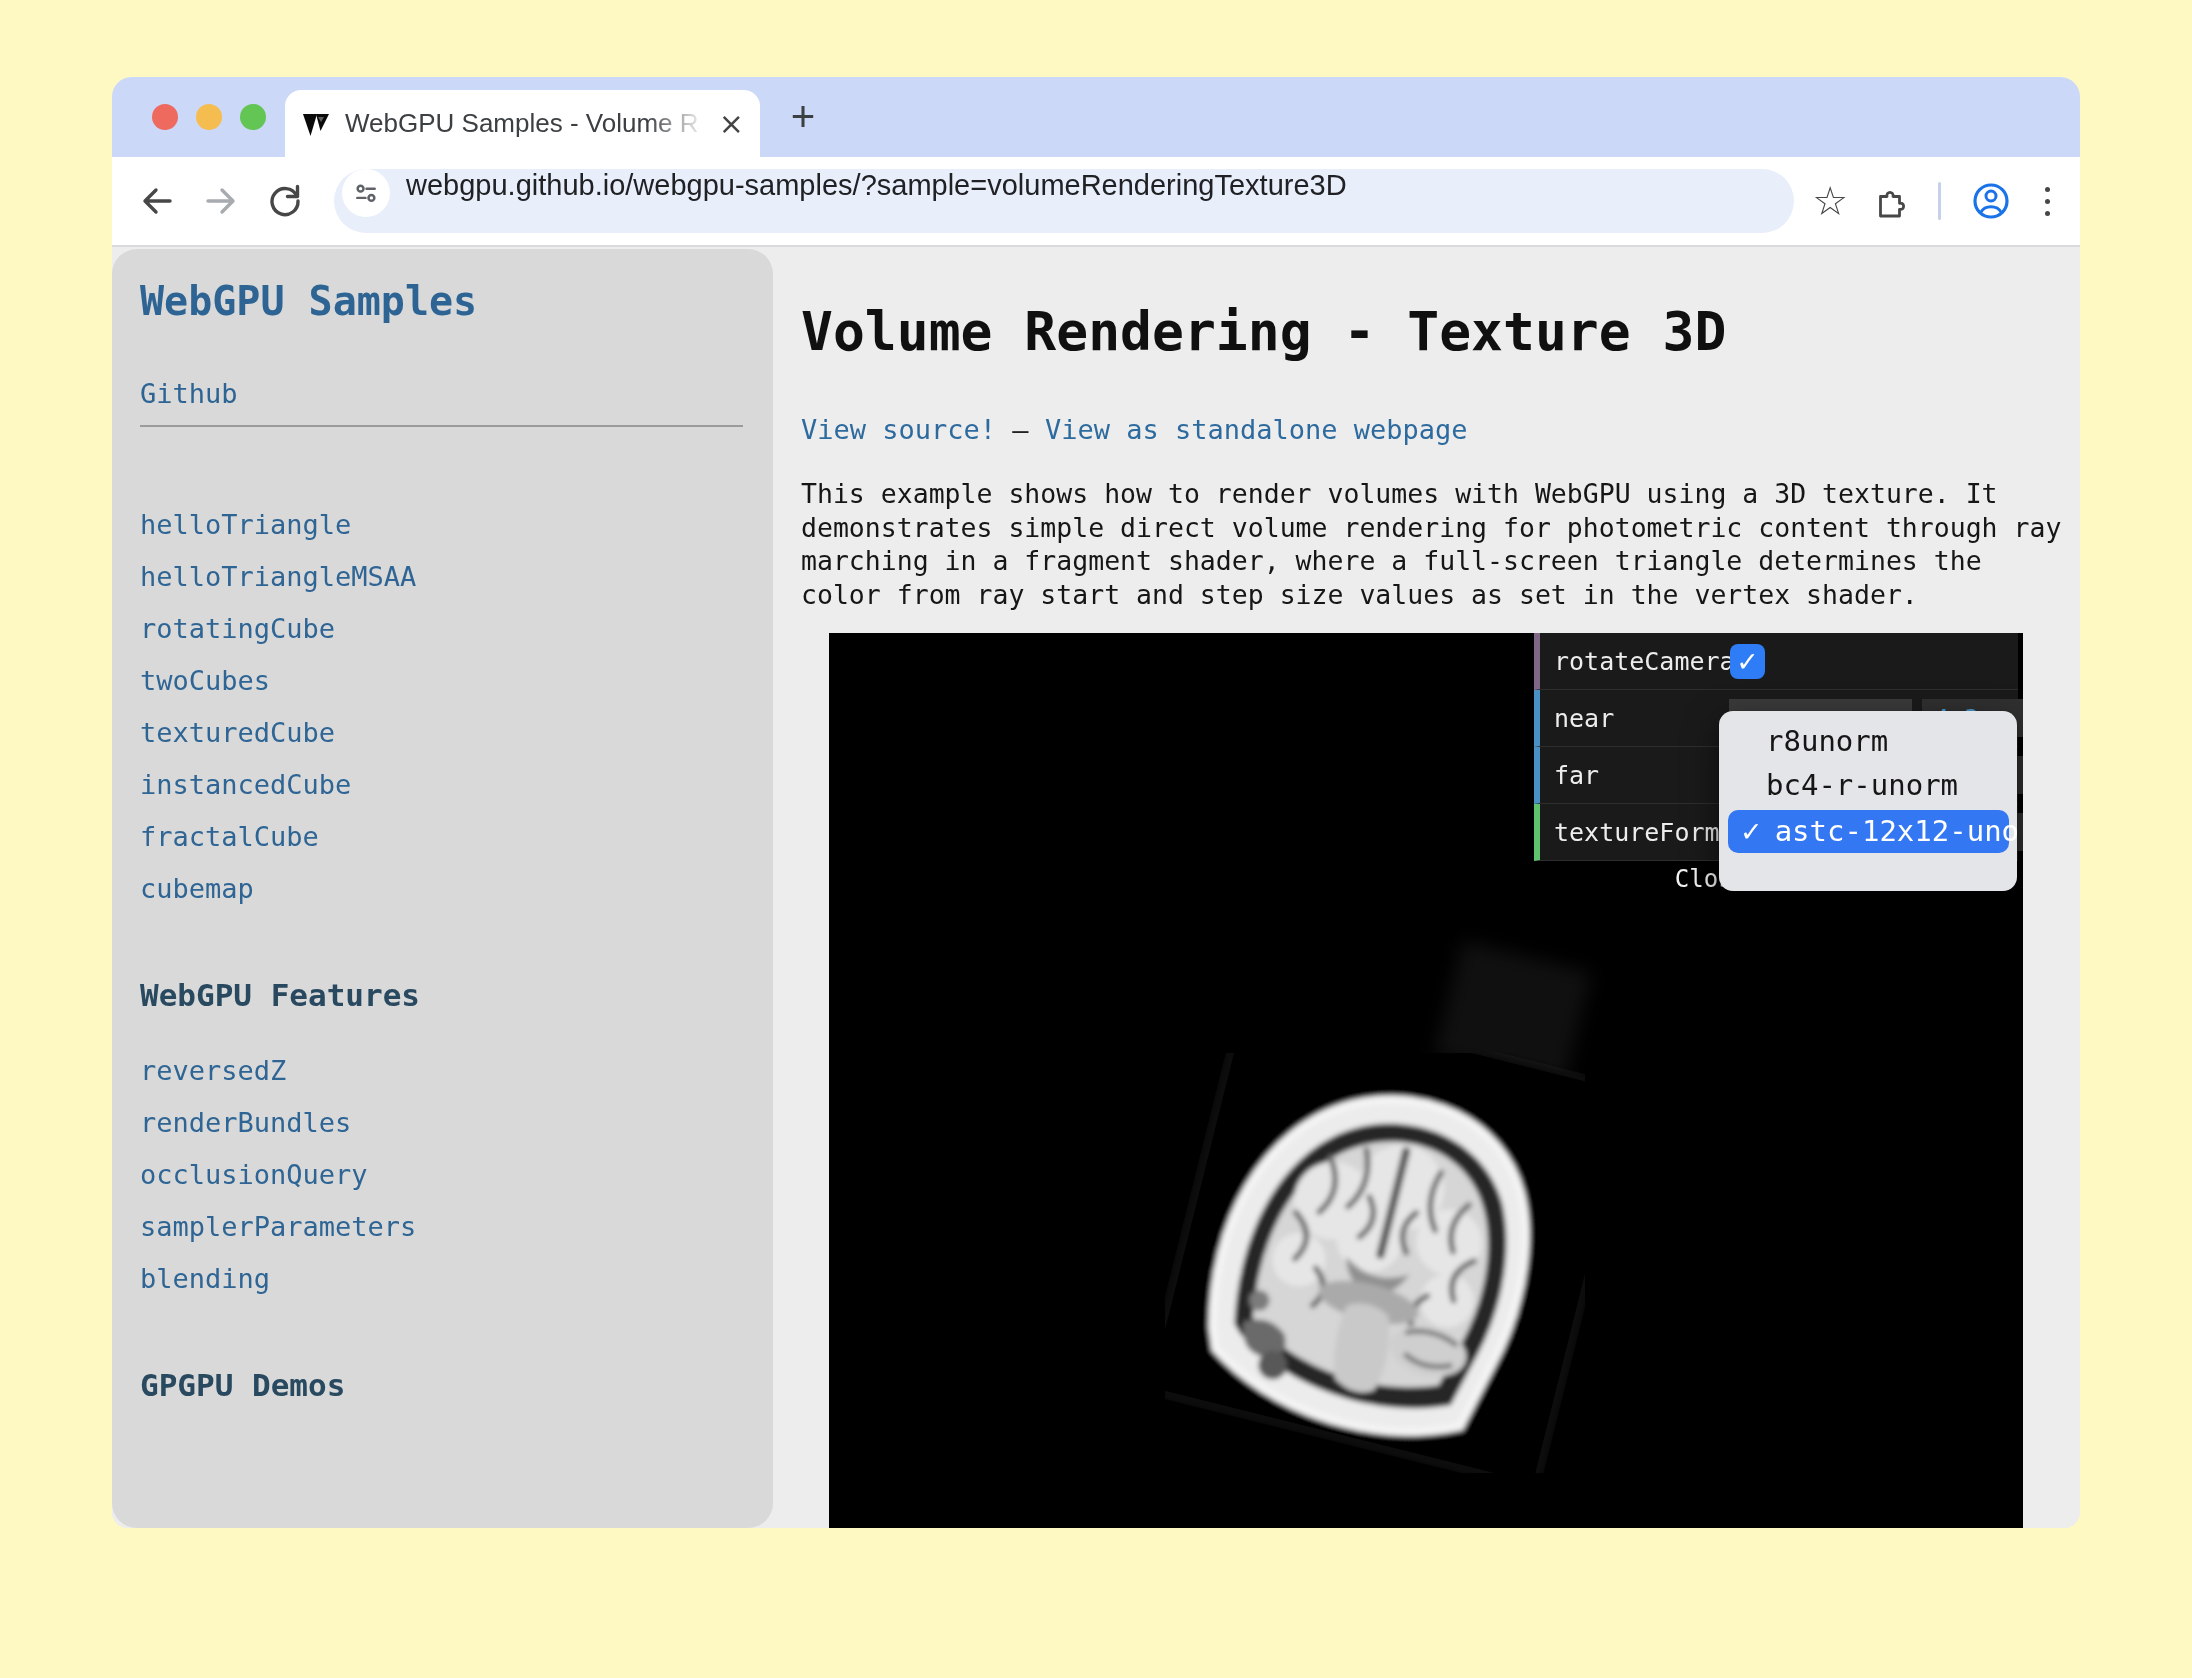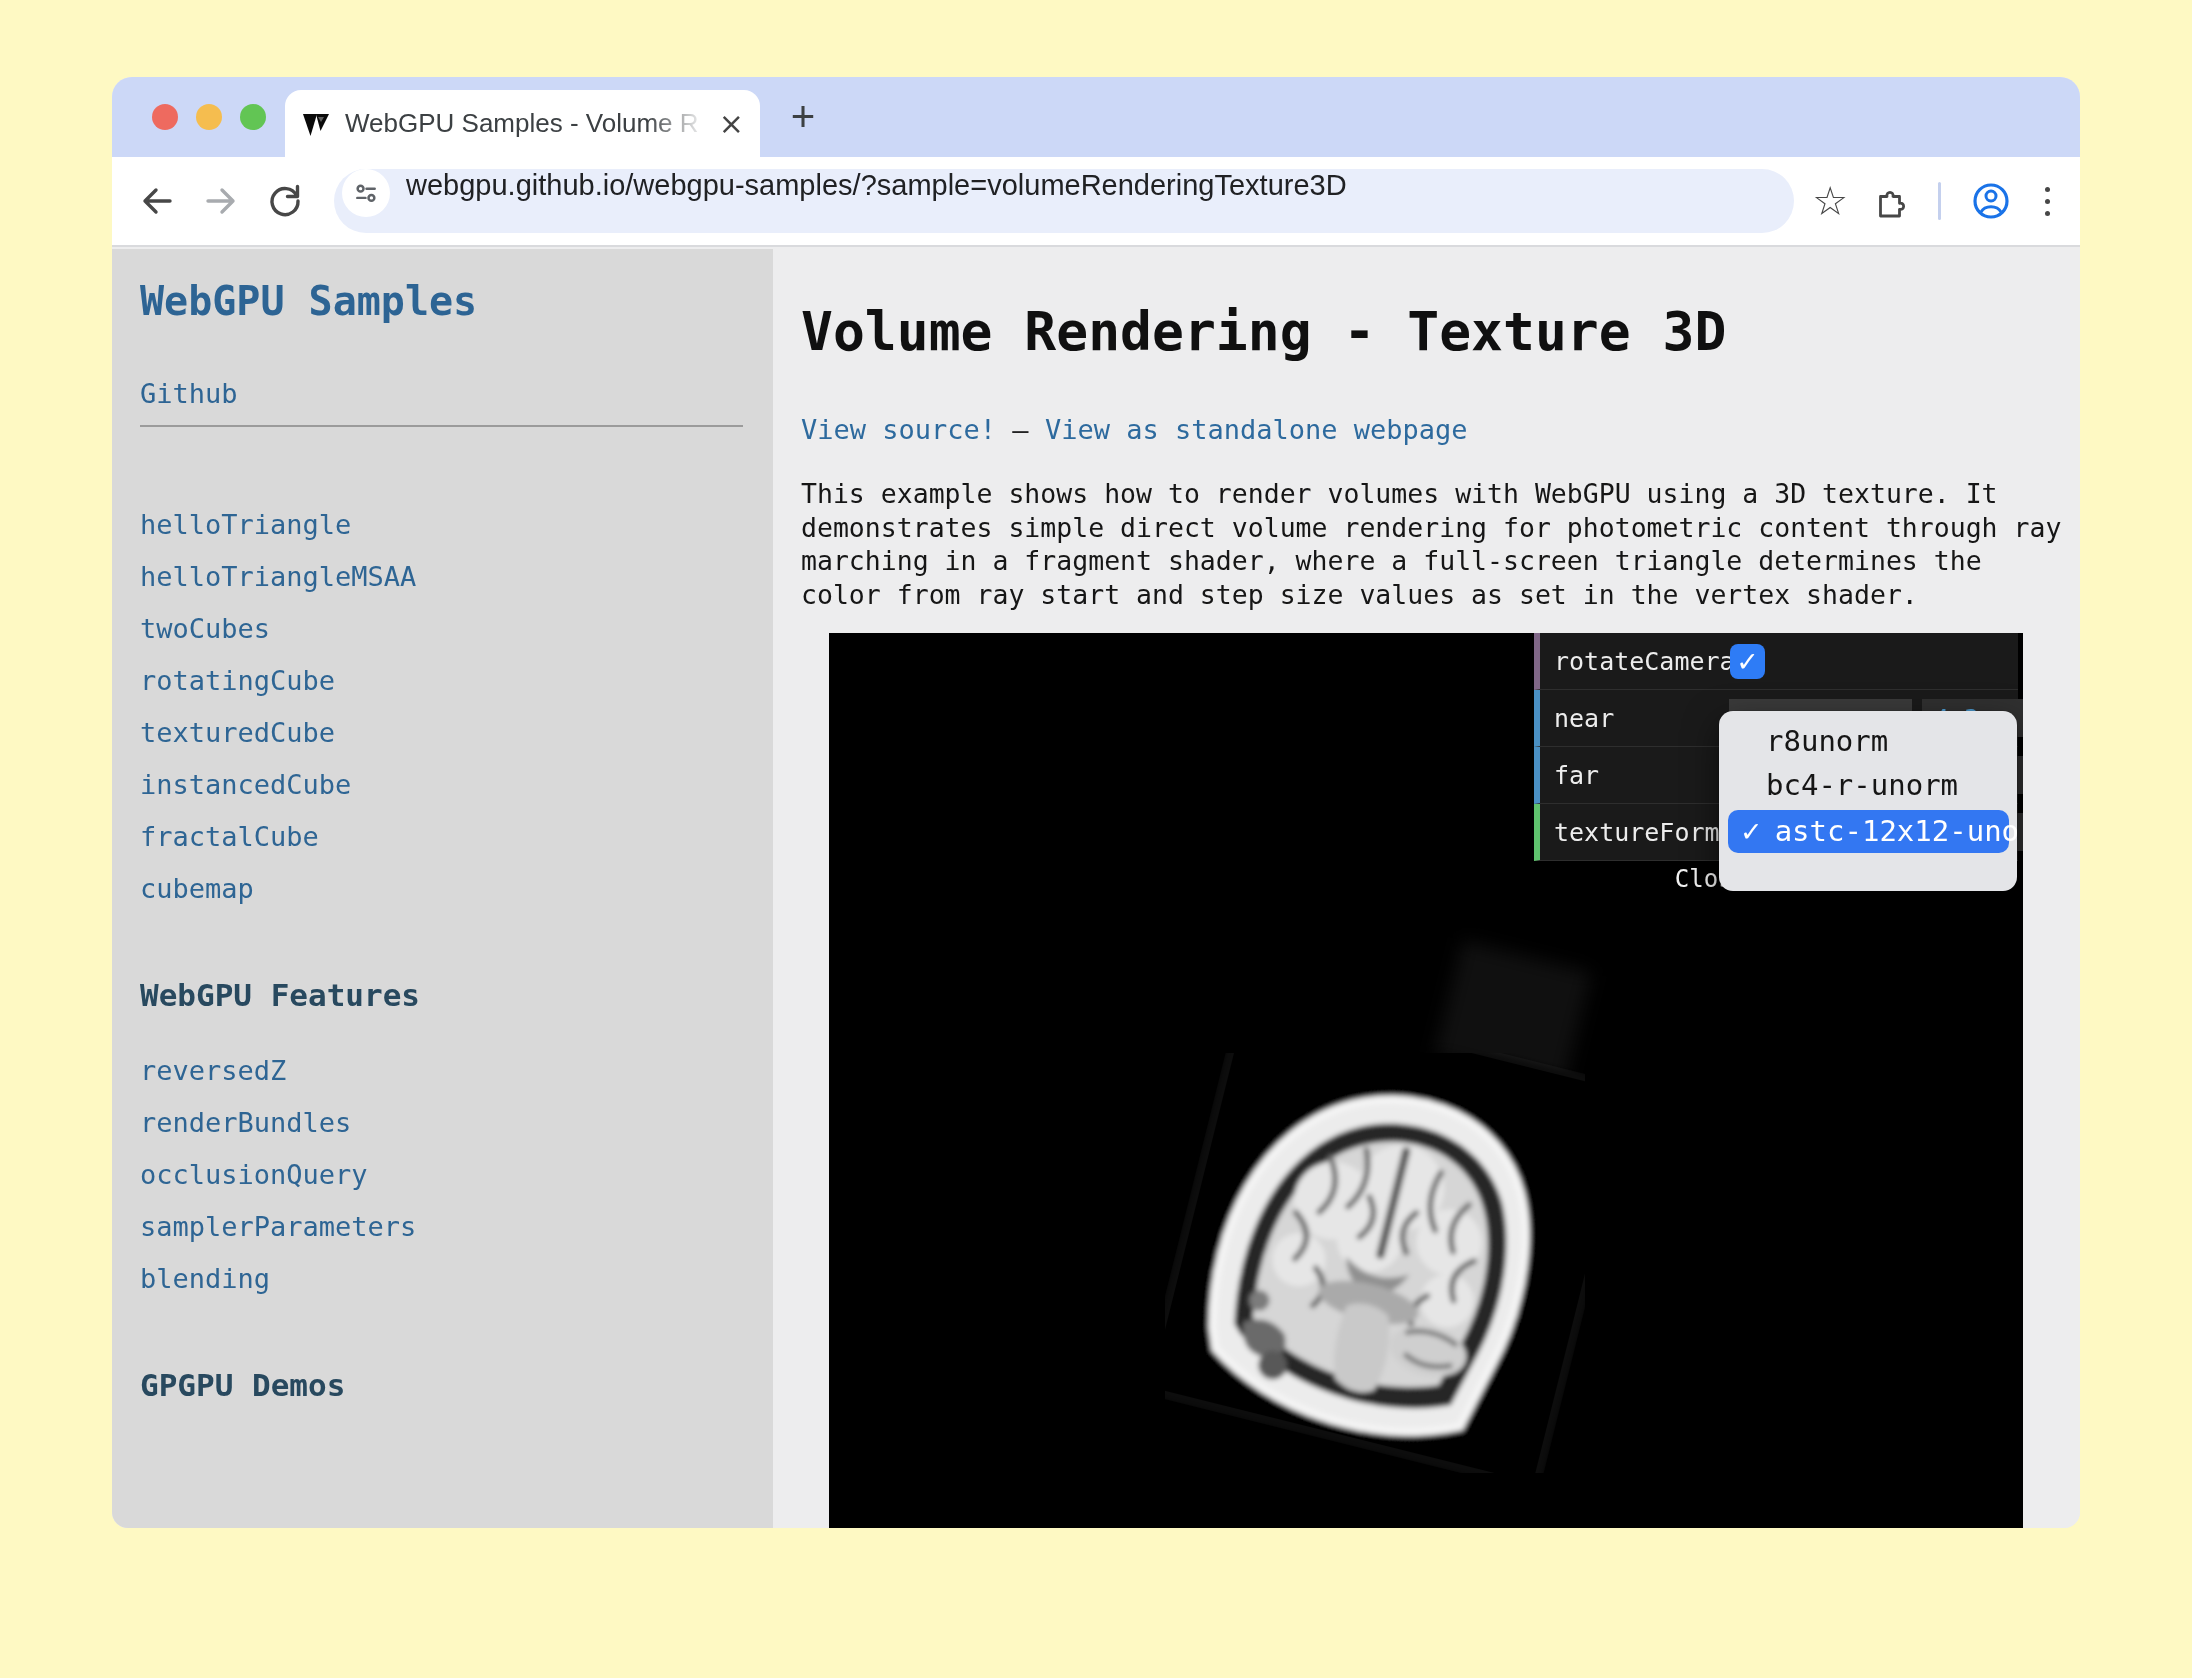--- a/index.html
+++ b/index.html
@@ -34,21 +34,21 @@
   .url-text{margin-left:16px;font-size:29px;color:#202124;white-space:nowrap;overflow:hidden;}
   .right-ics{display:flex;align-items:center;gap:30px;flex:0 0 auto;}
   .star{font-family:"DejaVu Sans",sans-serif;font-size:40px;color:#474747;line-height:40px;margin-right:-6px;}
   .tb-divider{width:3px;height:38px;background:#c4d0ee;border-radius:2px;}
   .dots{display:flex;flex-direction:column;gap:7px;padding:4px;}
   .dots i{width:5px;height:5px;border-radius:50%;background:#474747;display:block;}
 
   
   .content{position:absolute;left:0;top:172px;width:100%;height:1279px;display:flex;background:#ededee;}
   .sidebar{width:661px;flex:0 0 auto;background:#d9d9d9;box-sizing:border-box;
-           padding:30px 30px 0 28px;font-family:"DejaVu Sans Mono",monospace;overflow:hidden;}
+           padding:30px 30px 0 28px;font-family:"DejaVu Sans Mono",monospace;overflow:hidden;border-radius:25px;}
   .side-title{margin:0;font-size:40px;line-height:44px;font-weight:bold;color:#2d6494;}
   .side-github{display:block;margin-top:56px;font-size:27px;line-height:30px;color:#2d6494;text-decoration:none;}
   .side-hr{border:none;border-top:2px solid #9b9b9b;margin:16px 0 40px 0;}
   .side-heading{margin:0;font-size:31px;line-height:36px;font-weight:bold;color:#28495f;}
   .side-links{padding:44px 0 50px 0;}
   .side-link{display:block;font-size:27px;line-height:28px;color:#2e6594;text-decoration:none;margin-bottom:24px;}
 
   .main{flex:1;position:relative;box-sizing:border-box;padding:0 0 0 28px;font-family:"DejaVu Sans Mono",monospace;}
   .page-title{margin:52px 0 0 0;font-size:53px;line-height:62px;font-weight:bold;color:#101010;}
   .src-line{margin-top:52px;font-size:27px;line-height:30px;color:#222;}
@@ -159,22 +159,22 @@
 
       <aside class="sidebar">
         <h1 class="side-title">WebGPU Samples</h1>
         <a class="side-github">Github</a>
         <hr class="side-hr">
 
         <div class="side-links">
 
         <a class="side-link">helloTriangle</a>
             <a class="side-link">helloTriangleMSAA</a>
+            <a class="side-link">rotatingCube</a>
             <a class="side-link">twoCubes</a>
-            <a class="side-link">rotatingCube</a>
             <a class="side-link">texturedCube</a>
             <a class="side-link">instancedCube</a>
             <a class="side-link">fractalCube</a>
             <a class="side-link">cubemap</a>
           </div>
 
         <h2 class="side-heading">WebGPU Features</h2>
         <div class="side-links">
 
         <a class="side-link">reversedZ</a>

